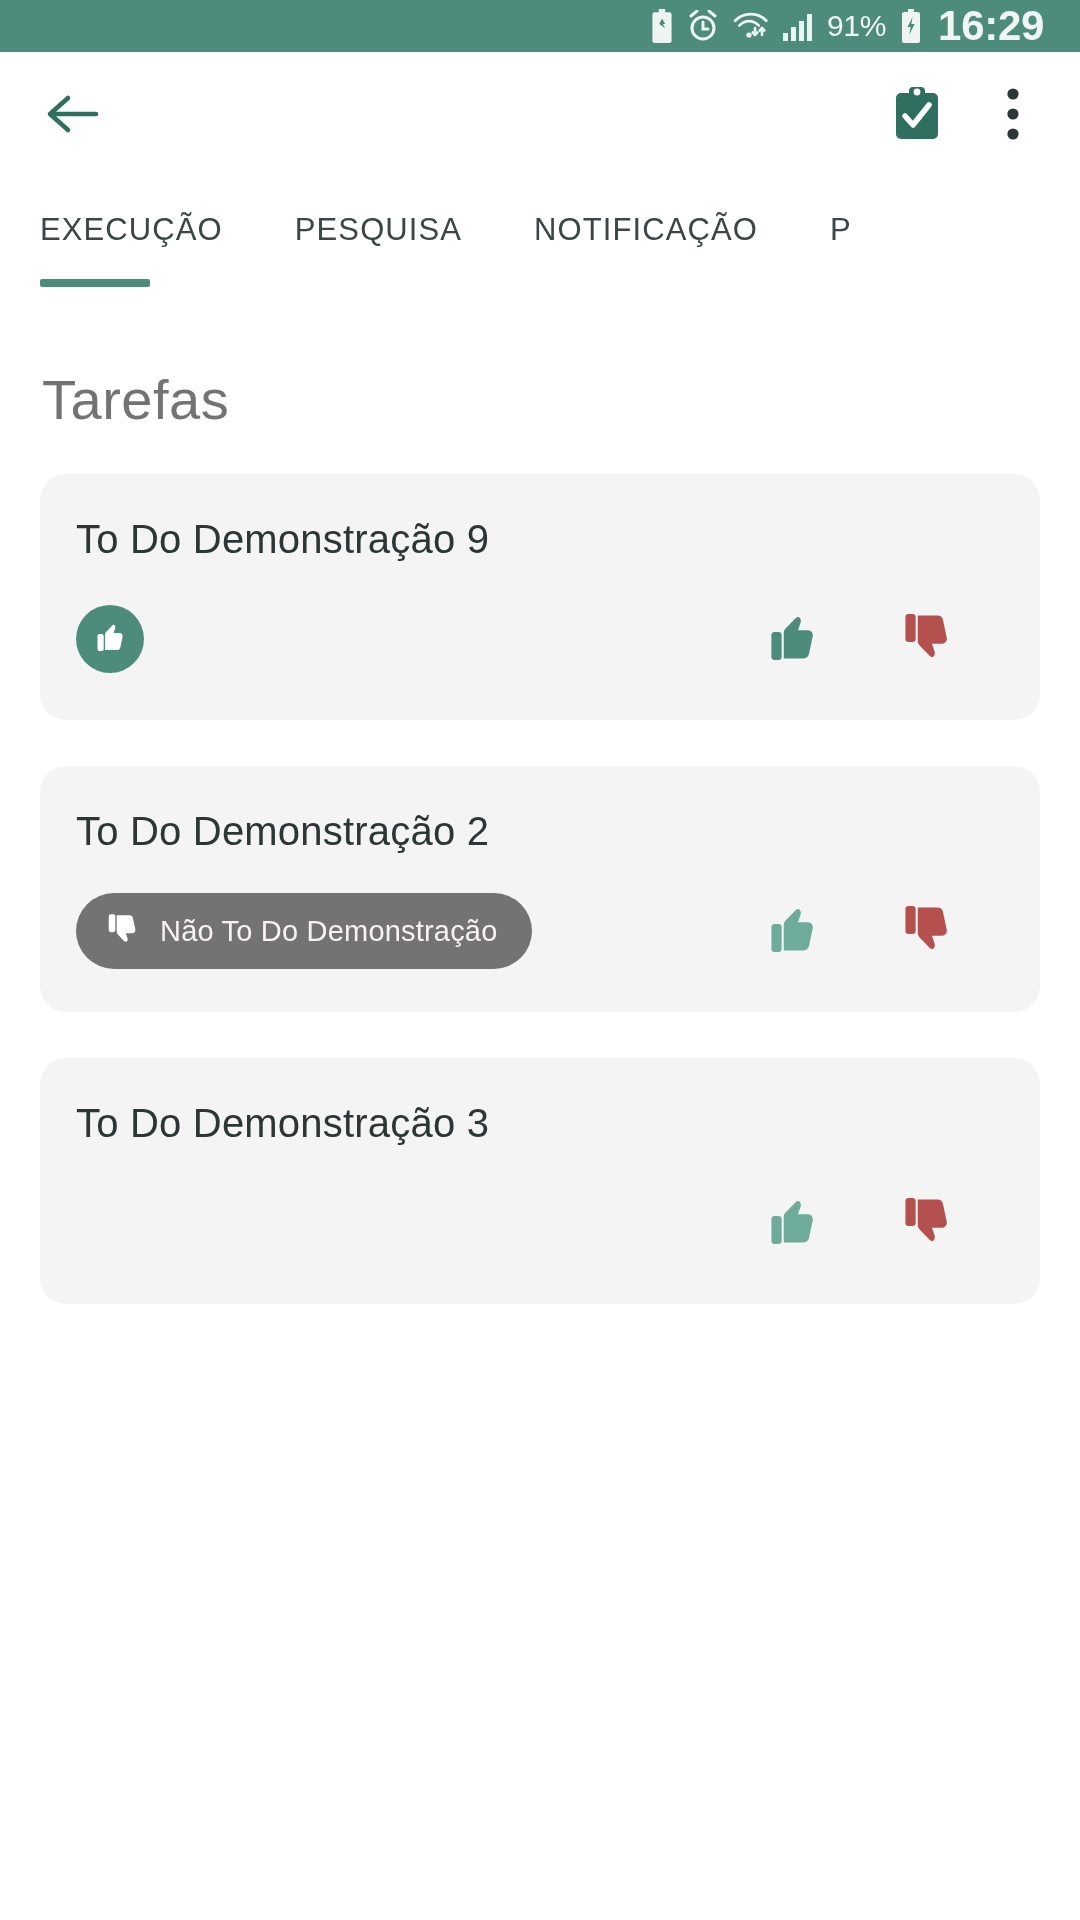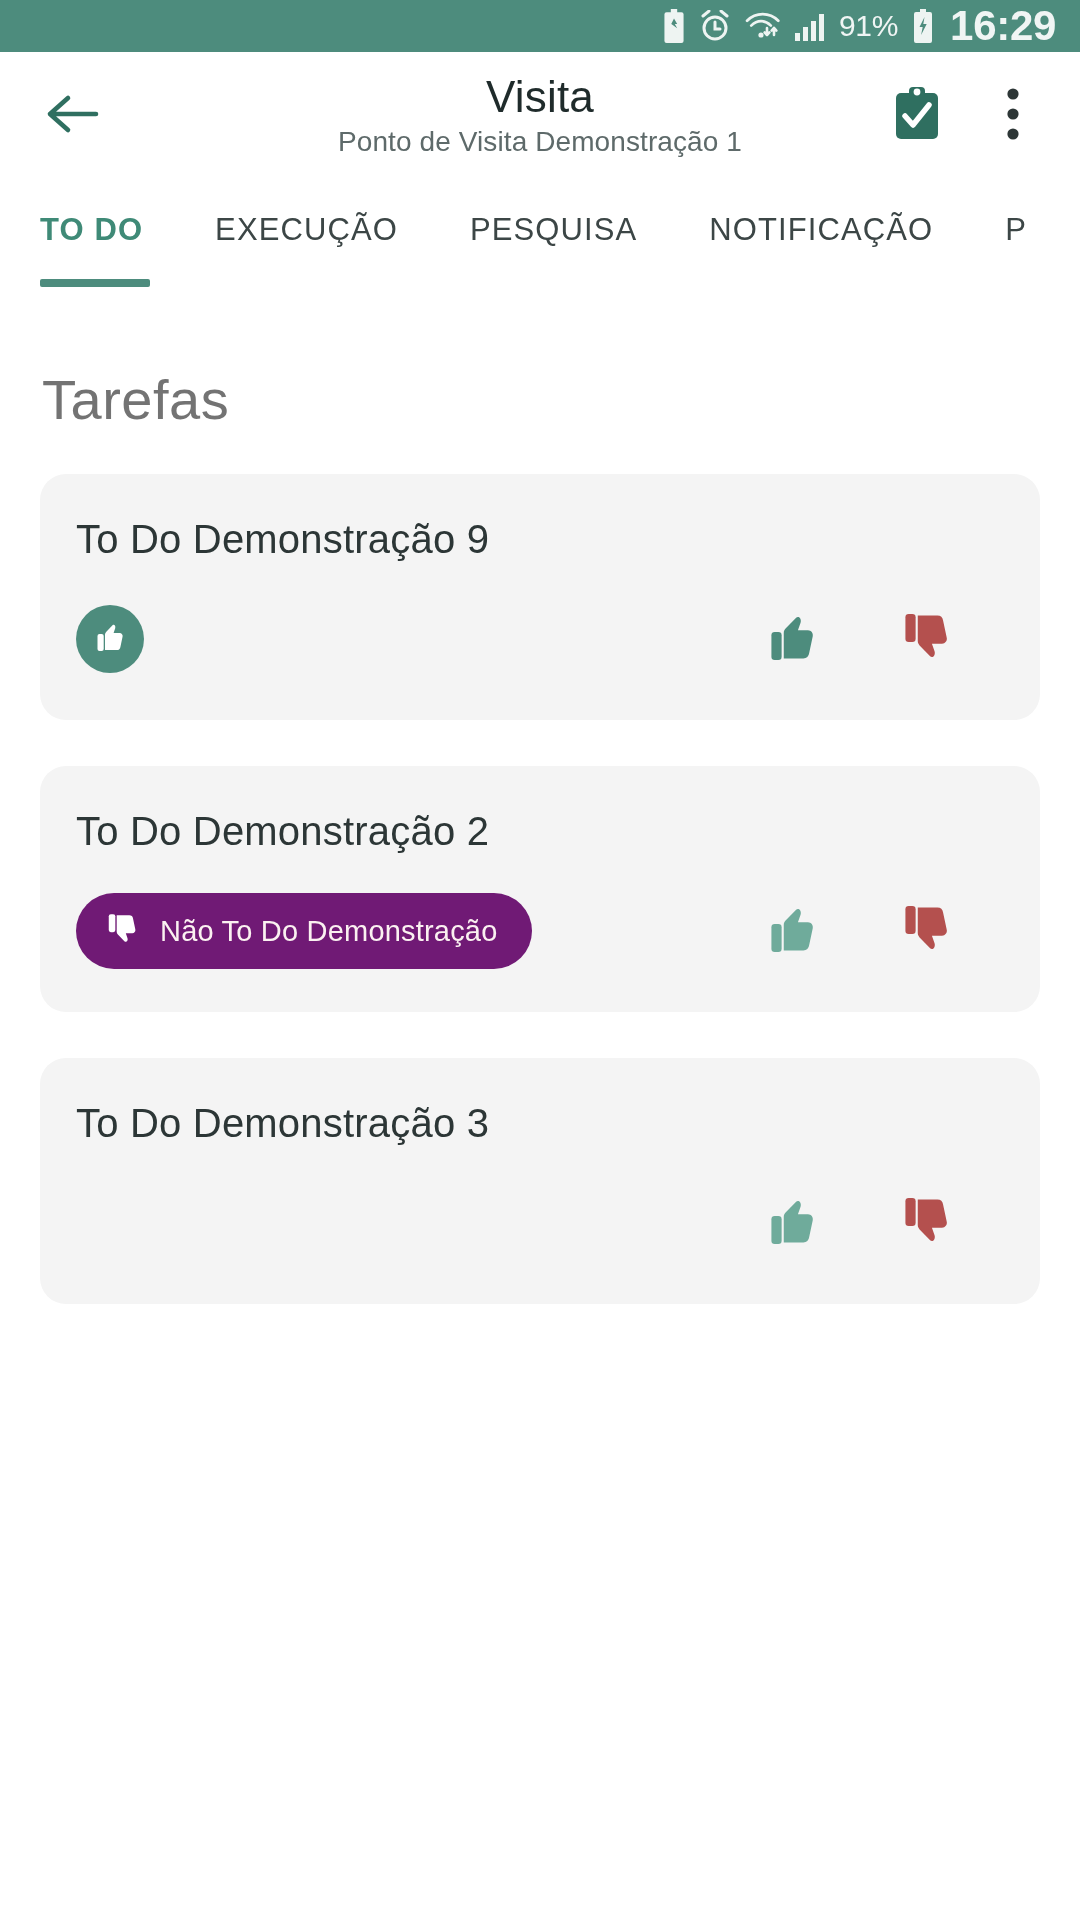--- a/index.html
+++ b/index.html
@@ -8,21 +8,21 @@
     background:#ffffff;
     font-family:"Liberation Sans", sans-serif;
     overflow:hidden;
   }
 
   
   .status-bar{
     height:52px; width:100%;
     background:#4d8c7d;
     display:flex; align-items:center; justify-content:flex-end;
-    padding-right:24px; gap:13px;
+    padding-right:36px; gap:13px;
     color:#eef4f2;
   }
   .status-bar svg{ display:block; }
   .sb-text{
     font-size:30px; letter-spacing:-0.3px;
     color:#f0f5f4; line-height:1;
   }
   .sb-clock{ font-size:42px; margin-left:2px;font-weight:bold; }
 
   
@@ -138,21 +138,21 @@
     border-radius:50%;
     background:#4d8c7d;
     display:flex; align-items:center; justify-content:center;
     flex:0 0 auto;
   }
 
   
   .chip{
     display:inline-flex; align-items:center;
     gap:20px;
-    background:#701a75;
+    background:#737373;
     border-radius:44px;
     height:76px;
     padding:0 34px 0 28px;
     max-width:100%;
   }
   .chip-text{
     font-size:29px; color:#fbf1f1;
     font-weight:400; white-space:nowrap;
     letter-spacing:0.2px;
   }
@@ -208,24 +208,20 @@
 
 <div class="appbar">
   <div class="back-btn">
     <span>
       <svg width="56" height="44" viewBox="0 0 56 44">
         <path d="M24 6 L6 22 L24 38 M6 22 H52" fill="none" stroke="#2f6f60" stroke-width="4.6" stroke-linecap="round" stroke-linejoin="round"></path>
       </svg>
     </span>
   </div>
 
-  <div class="titles">
-    <div class="title">Visita</div>
-    <div class="subtitle">Ponto de Visita Demonstração 1</div>
-  </div>
 
   <div class="appbar-actions">
     <div class="icon-btn">
       <span>
         <svg width="50" height="58" viewBox="0 0 50 58">
           <rect x="4" y="8" width="42" height="46" rx="5" fill="#2f6f60"></rect>
           <rect x="17" y="2" width="16" height="11" rx="4" fill="#2f6f60"></rect>
           <circle cx="25" cy="7" r="3.4" fill="#ffffff"></circle>
           <path d="M13 31 L21 40 L37 20" fill="none" stroke="#ffffff" stroke-width="5.5" stroke-linecap="round" stroke-linejoin="round"></path>
         </svg>
@@ -237,21 +233,20 @@
           <circle cx="7" cy="7" r="5.6" fill="#2d3636"></circle>
           <circle cx="7" cy="27" r="5.6" fill="#2d3636"></circle>
           <circle cx="7" cy="47" r="5.6" fill="#2d3636"></circle>
         </svg>
       </span>
     </div>
   </div>
 </div>
 
 <div class="tabbar">
-  <div class="tab active">TO DO</div>
   <div class="tab">EXECUÇÃO</div>
   <div class="tab">PESQUISA</div>
   <div class="tab">NOTIFICAÇÃO</div>
   <div class="tab">P</div>
   <div class="tab-indicator"></div>
 </div>
 
 <div class="content">
 
   <div class="section-heading">Tarefas</div>

